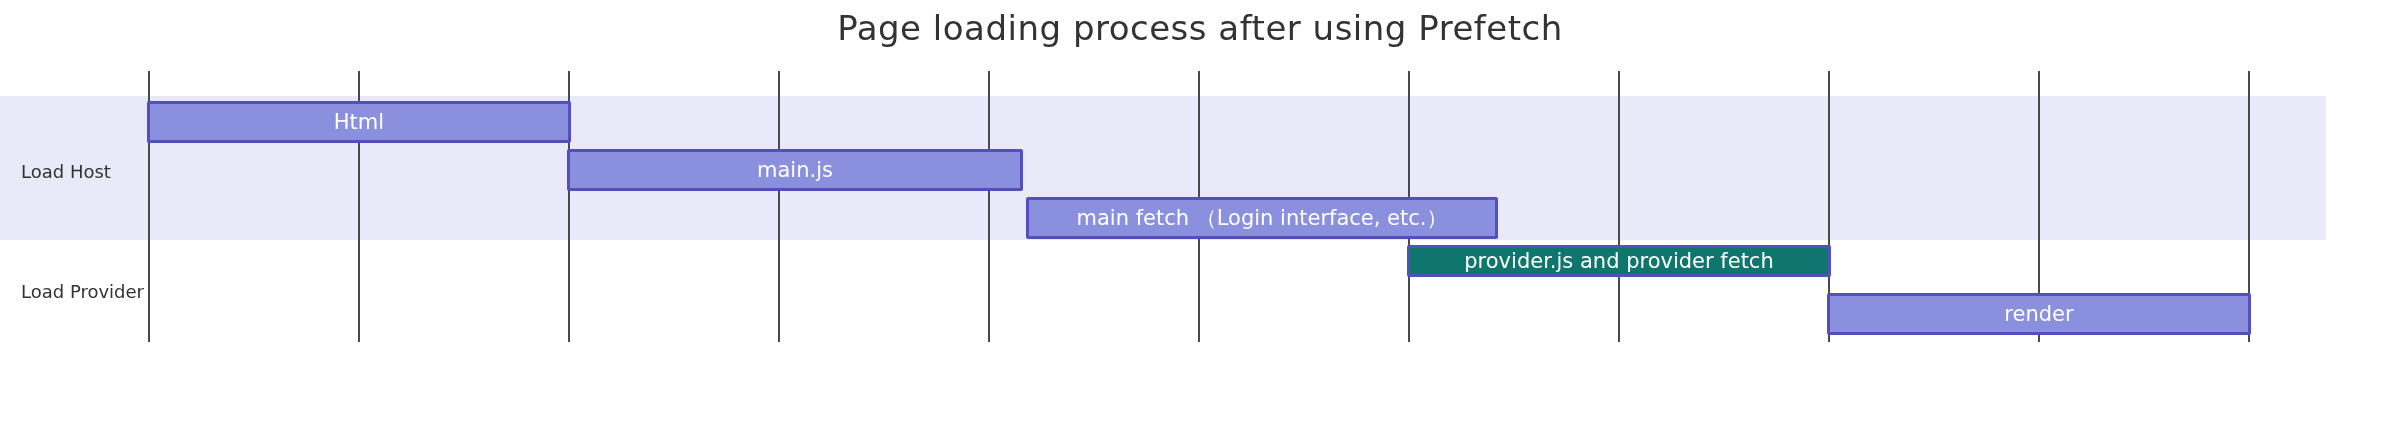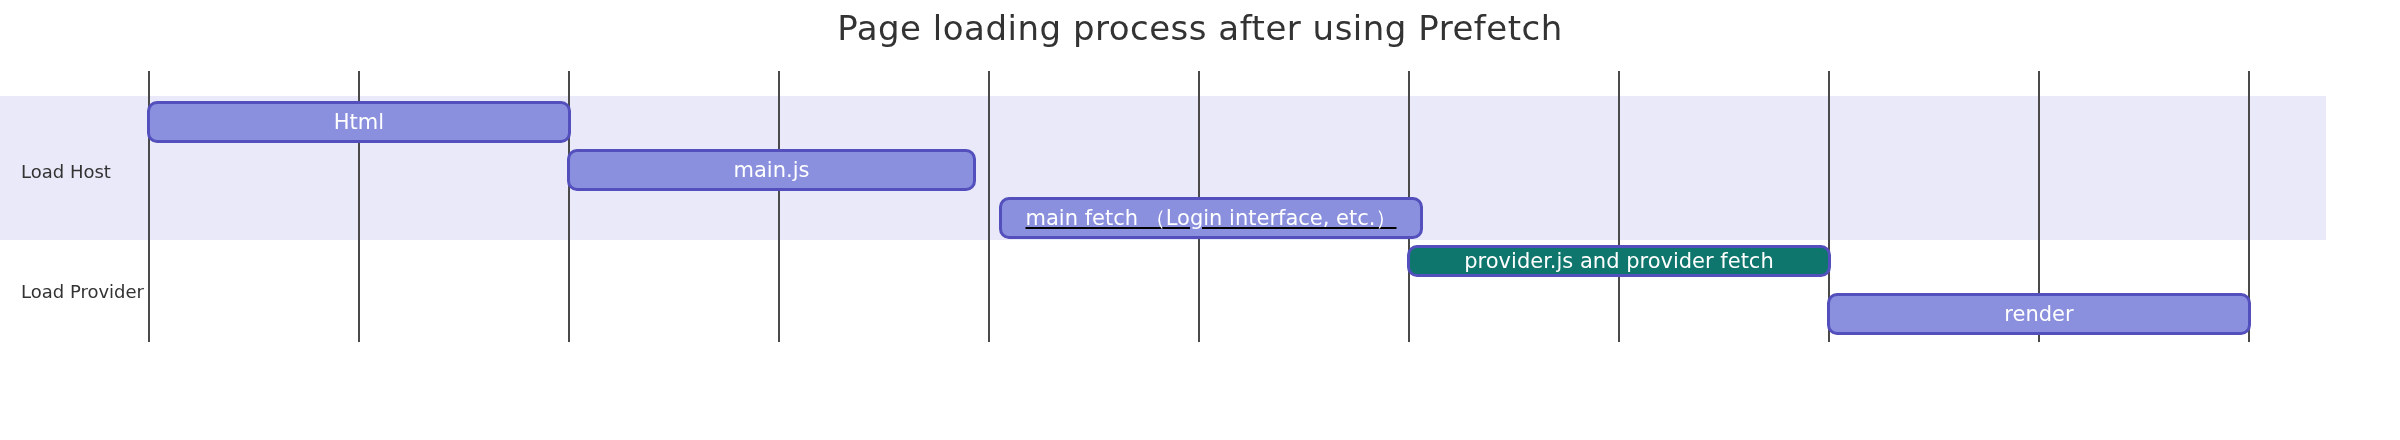--- a/index.html
+++ b/index.html
@@ -25,21 +25,21 @@
     position: absolute;
     left: 0;
   }
   .grid-line {
     position: absolute;
     width: 2px;
   }
   .task-bar {
     position: absolute;
     box-sizing: border-box;
-    border-radius: 10px;
+    border-radius: 2px;
     border-style: solid;
     border-width: 3.5px;
     display: flex;
     align-items: center;
     justify-content: center;
   }
   .task-bar-label {
     font-size: 21px;
     font-weight: 400;
     white-space: nowrap;
@@ -68,24 +68,24 @@
       <div class="grid-line" style="left: 988px; top: 71px; height: 271px; background: rgb(74, 74, 74);"></div>
       <div class="grid-line" style="left: 1198px; top: 71px; height: 271px; background: rgb(74, 74, 74);"></div>
       <div class="grid-line" style="left: 1408px; top: 71px; height: 271px; background: rgb(74, 74, 74);"></div>
       <div class="grid-line" style="left: 1618px; top: 71px; height: 271px; background: rgb(74, 74, 74);"></div>
       <div class="grid-line" style="left: 1828px; top: 71px; height: 271px; background: rgb(74, 74, 74);"></div>
       <div class="grid-line" style="left: 2038px; top: 71px; height: 271px; background: rgb(74, 74, 74);"></div>
       <div class="grid-line" style="left: 2248px; top: 71px; height: 271px; background: rgb(74, 74, 74);"></div>
       <div class="task-bar" style="left: 147px; top: 101px; width: 424px; height: 42px; background: rgb(138, 144, 221); border-color: rgb(83, 79, 188);">
         <div class="task-bar-label" style="color: rgb(255, 255, 255);">Html</div>
       </div>
-      <div class="task-bar" style="left: 567px; top: 149px; width: 409px; height: 42px; background: rgb(138, 144, 221); border-color: rgb(83, 79, 188);">
+      <div class="task-bar" style="left: 567px; top: 149px; width: 456px; height: 42px; background: rgb(138, 144, 221); border-color: rgb(83, 79, 188);">
         <div class="task-bar-label" style="color: rgb(255, 255, 255);">main.js</div>
       </div>
-      <div class="task-bar" style="left: 999px; top: 197px; width: 424px; height: 42px; background: rgb(138, 144, 221); border-color: rgb(83, 79, 188); text-decoration: underline;">
+      <div class="task-bar" style="left: 1026px; top: 197px; width: 472px; height: 42px; background: rgb(138, 144, 221); border-color: rgb(83, 79, 188);">
         <div class="task-bar-label" style="color: rgb(255, 255, 255);">main fetch （Login interface, etc.）</div>
       </div>
       <div class="task-bar" style="left: 1407px; top: 245px; width: 424px; height: 32px; background: #0f766e; border-color: rgb(83, 79, 188);">
         <div class="task-bar-label" style="color: rgb(255, 255, 255);">provider.js and provider fetch</div>
       </div>
       <div class="task-bar" style="left: 1827px; top: 293px; width: 424px; height: 42px; background: rgb(138, 144, 221); border-color: rgb(83, 79, 188); text-align: right;">
         <div class="task-bar-label" style="color: rgb(255, 255, 255);">render</div>
       </div>
       <div class="section-label" style="left: 21px; top: 158px;">Load Host</div>
       <div class="section-label" style="left: 21px; top: 278px;">Load Provider</div>

